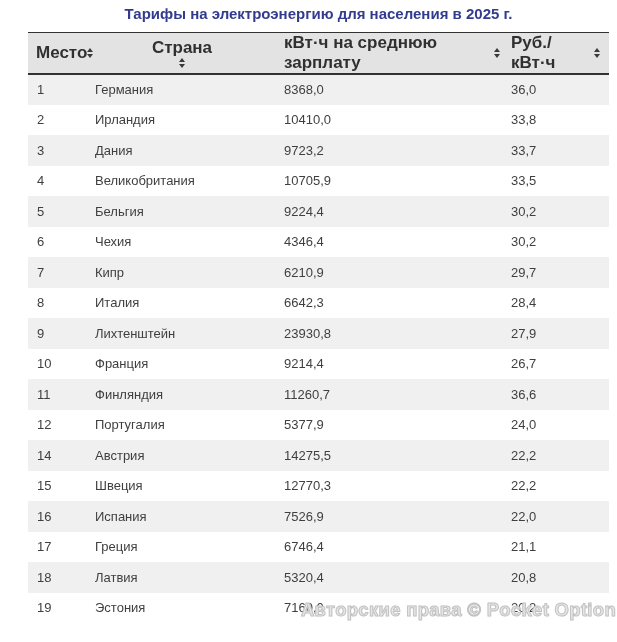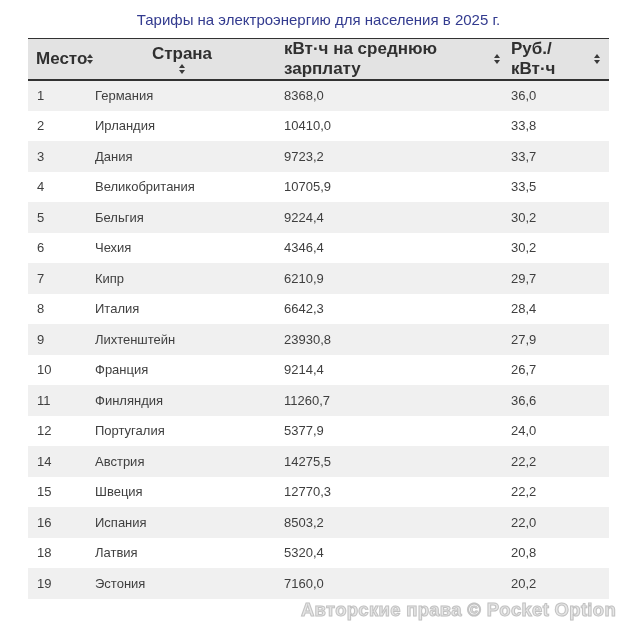--- a/index.html
+++ b/index.html
@@ -4,26 +4,26 @@
 <style>
   * { margin: 0; padding: 0; box-sizing: border-box; }
   html, body {
     width: 617px; height: 642px;
     background: #ffffff;
     overflow: hidden;
     position: relative;
     font-family: "Liberation Sans", "DejaVu Sans", sans-serif;
   }
   .title {
-    margin: 12px 0 0 28px;
+    margin: 6px 0 0 28px;
     width: 581px;
     text-align: center;
     font-size: 15px;
     line-height: 16px;
-    font-weight: 400;
+    font-weight: 700;
     color: #333b8f;
   }
   table.tariffs {
     margin: 10px 0 0 28px;
     width: 581px;
     border-collapse: collapse;
     table-layout: fixed;
   }
   col.c1 { width: 62px; }
   col.c2 { width: 187px; }
@@ -216,22 +216,28 @@
   </tr>
       <tr>
     <td>15</td>
     <td>Швеция</td>
     <td>12770,3</td>
     <td>22,2</td>
   </tr>
       <tr>
     <td>16</td>
     <td>Испания</td>
-    <td>8503,2</td>
+    <td>7526,9</td>
     <td>22,0</td>
+  </tr>
+      <tr>
+    <td>17</td>
+    <td>Греция</td>
+    <td>6746,4</td>
+    <td>21,1</td>
   </tr>
       <tr>
     <td>18</td>
     <td>Латвия</td>
     <td>5320,4</td>
     <td>20,8</td>
   </tr>
       <tr>
     <td>19</td>
     <td>Эстония</td>

